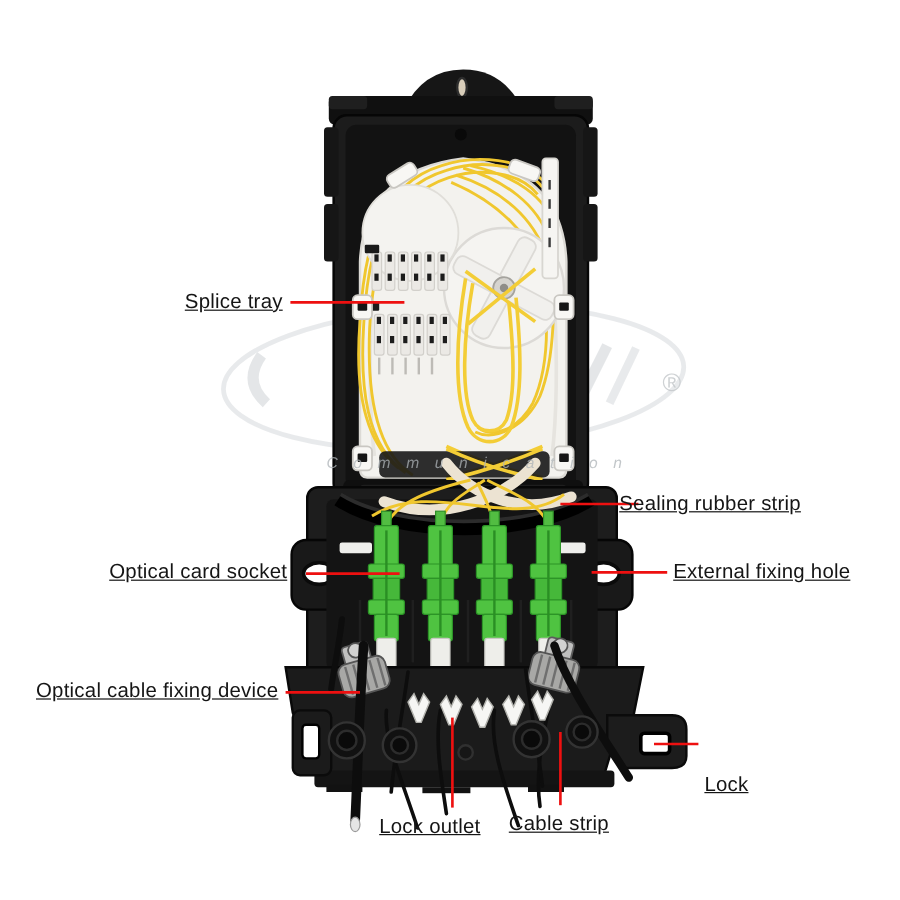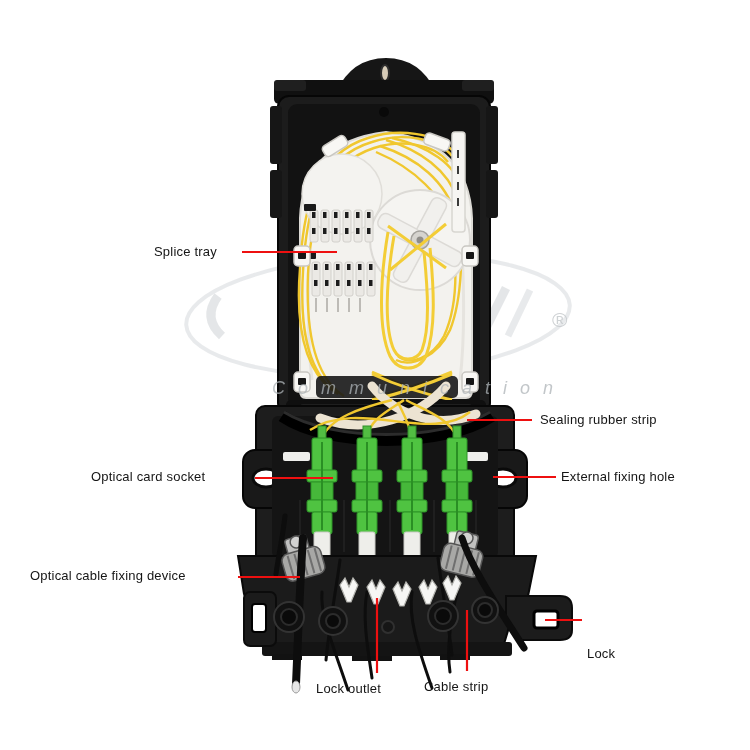--- a/index.html
+++ b/index.html
@@ -1,26 +1,26 @@
 <!DOCTYPE html>
 <html><head>
 <meta charset="utf-8">
 <style>
   html,body{margin:0;padding:0;background:#ffffff;}
   #stage{
     position:relative;width:750px;height:750px;background:#ffffff;overflow:hidden;
     font-family:"Liberation Sans","DejaVu Sans",sans-serif;
   }
   .callout-label{
-    position:absolute;font-size:13px;line-height:22px;color:#151515;
-    white-space:nowrap;letter-spacing:0.2px;
+    position:absolute;font-size:17px;line-height:22px;color:#151515;
+    white-space:nowrap;letter-spacing:0.2px;text-decoration:underline;
   }
   .wm-word{
     position:absolute;left:272px;top:378px;width:300px;
-    font-size:18px;font-style:italic;color:#aeb4b8;letter-spacing:13px;
+    font-size:13px;font-style:italic;color:#aeb4b8;letter-spacing:13px;
     opacity:0.75;
   }
   .wm-reg{
     position:absolute;left:552px;top:308px;font-size:21px;color:#c3c7ca;opacity:0.8;
   }
   svg{position:absolute;left:0;top:0;}
 </style>
 </head>
 <body>
 
@@ -350,21 +350,21 @@
       <line x1="377" y1="598" x2="377" y2="673"></line>
       <line x1="467" y1="610" x2="467" y2="671"></line>
     </g>
   </svg>
 
   <div class="wm-word">Communication</div>
   <div class="wm-reg">®</div>
 
   <div class="callout-label" style="left:154px;top:241px;">Splice tray</div>
 
-  <div class="callout-label" style="left:540px;top:409px;">Sealing rubber strip</div>
+  <div class="callout-label" style="left:516px;top:409px;">Sealing rubber strip</div>
 
   <div class="callout-label" style="left:91px;top:466px;">Optical card socket</div>
 
   <div class="callout-label" style="left:561px;top:466px;text-align:center;">External fixing hole</div>
 
   <div class="callout-label" style="left:30px;top:565px;">Optical cable fixing device</div>
 
   <div class="callout-label" style="left:587px;top:643px;">Lock</div>
 
   <div class="callout-label" style="left:316px;top:678px;">Lock outlet</div>

